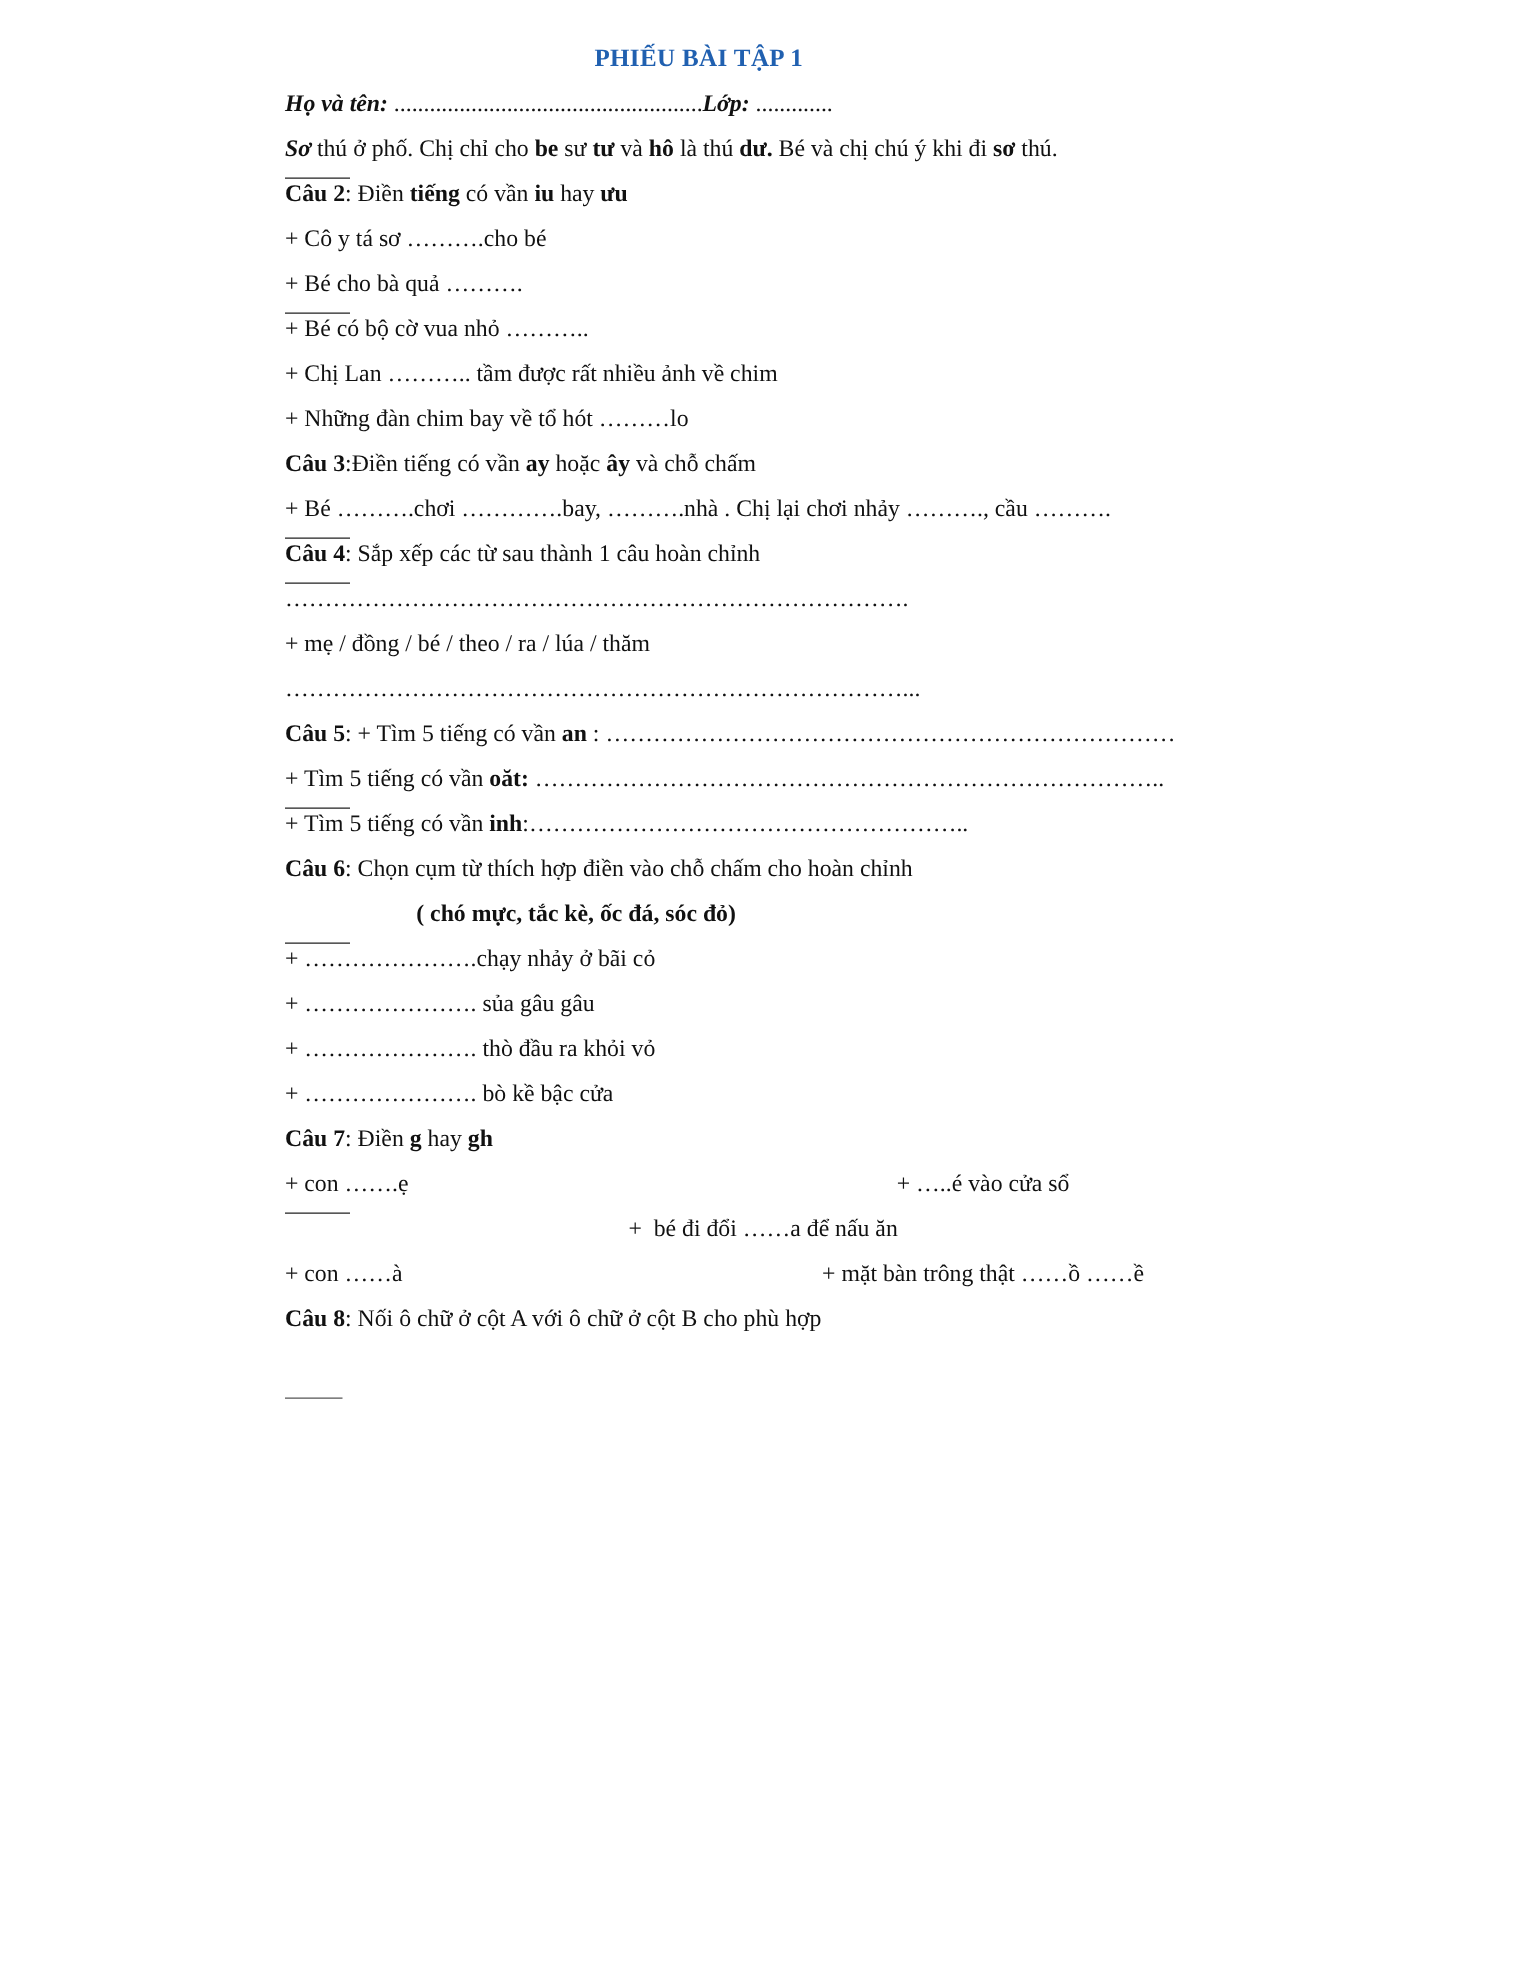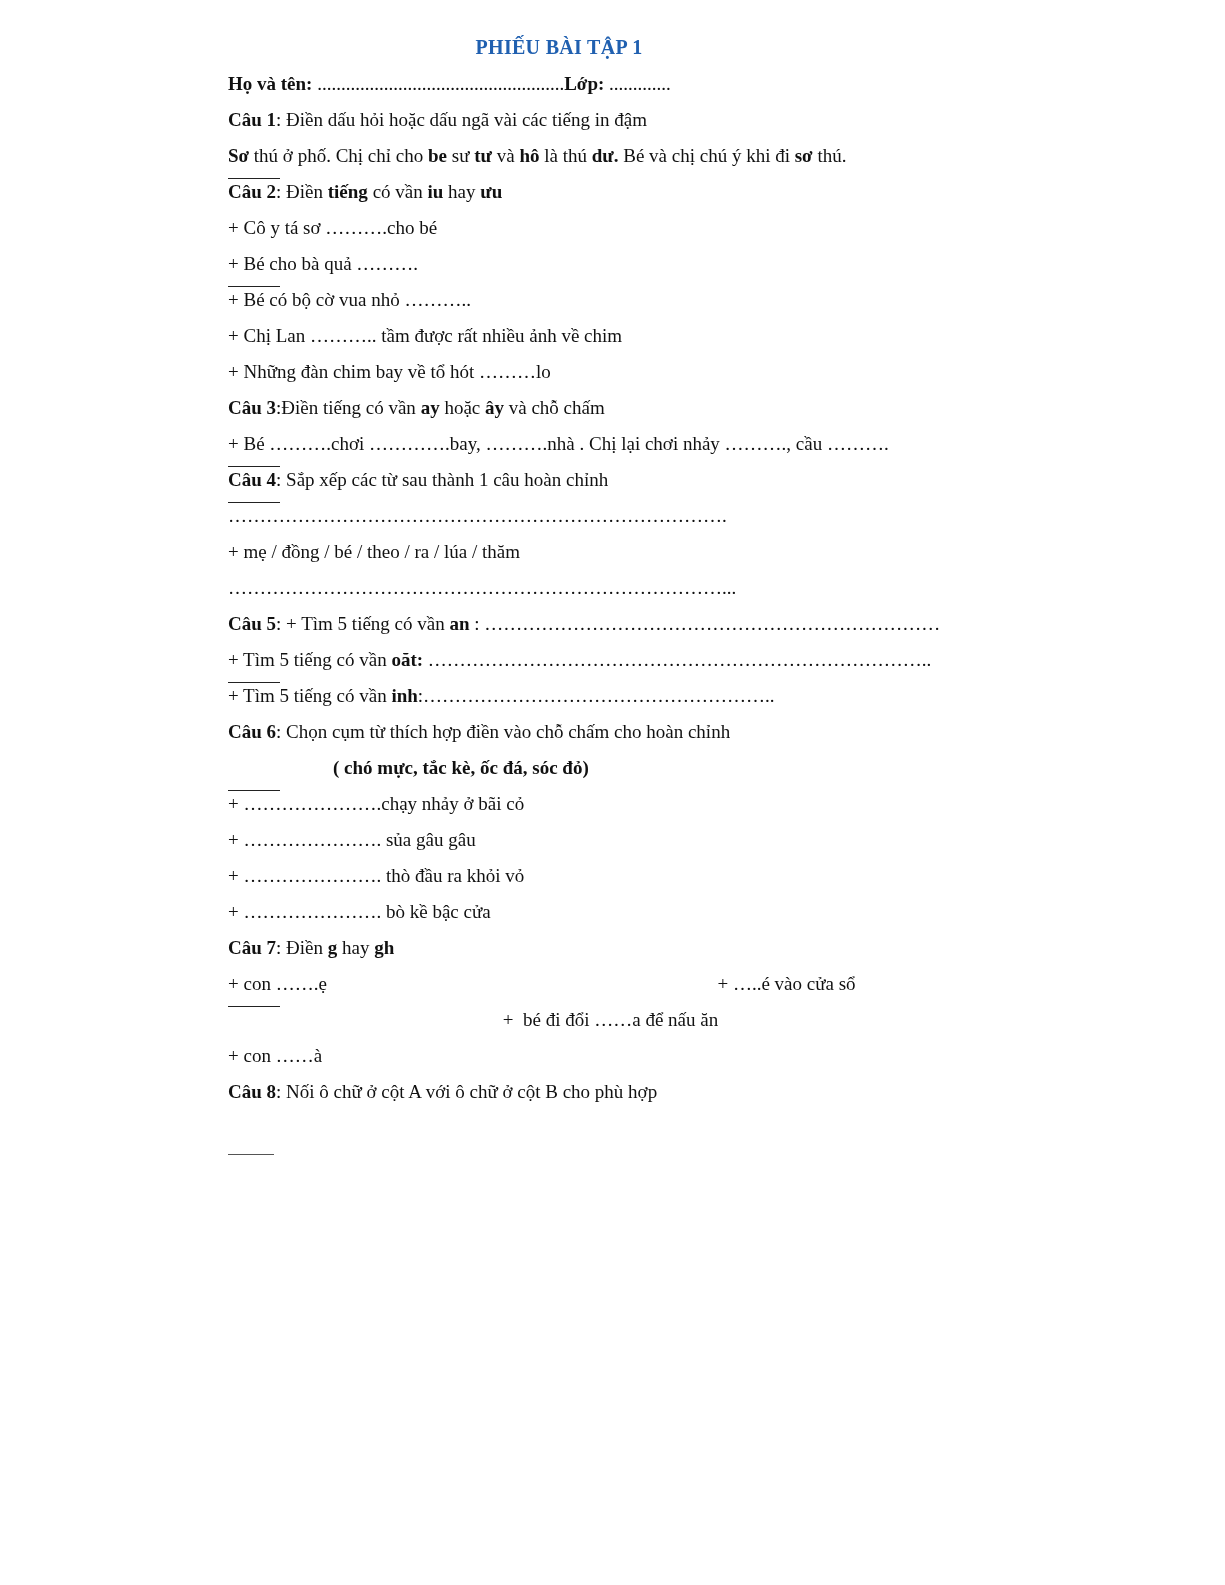--- a/index.html
+++ b/index.html
@@ -41,34 +41,33 @@
   .line.blank { min-height: 28px; }
   .line.rule::before {
     content: "";
     position: absolute;
     left: 0;
     top: 16px;
     width: 46px;
     border-top: 1.5px solid #555;
   }
   .b { font-weight: bold; }
-  .i { }
+  .i { font-style: italic; }
   .cols { display: flex; gap: 36px; }
   .col-left { width: 316px; flex: none; }
   .col-right { flex: 1; text-align: center; }
 </style>
 </head>
 <body>
 
 <div class="page" style="color: rgb(17, 17, 17); border-radius: 16px;">
   <div class="content">
     <div class="title" style="color: rgb(32, 96, 176);">PHIẾU BÀI TẬP 1</div>
     <div id="lines">
         <div class="line"><span class="b i">Họ và tên: </span><span>....................................................</span><span class="b i">Lớp: </span><span>.............</span></div>
-        <div class="line"><span class="b">Câu 1</span><span>: Điền dấu hỏi hoặc dấu ngã vài các tiếng in đậm</span></div>
         <div class="line"><span class="b i">Sơ</span><span> thú ở phố. Chị chỉ cho </span><span class="b">be</span><span> sư </span><span class="b">tư</span><span> và </span><span class="b">hô</span><span> là thú </span><span class="b">dư.</span><span> Bé và chị chú ý khi đi </span><span class="b">sơ</span><span> thú.</span></div>
         <div class="line overline"><span class="b">Câu 2</span><span>: Điền </span><span class="b">tiếng</span><span> có vần </span><span class="b">iu</span><span> hay </span><span class="b">ưu</span></div>
         <div class="line"><span>+ Cô y tá sơ ……….cho bé</span></div>
         <div class="line"><span>+ Bé cho bà quả ……….</span></div>
         <div class="line overline"><span>+ Bé có bộ cờ vua nhỏ ………..</span></div>
         <div class="line"><span>+ Chị Lan ……….. tầm được rất nhiều ảnh về chim</span></div>
         <div class="line"><span>+ Những đàn chim bay về tổ hót ………lo</span></div>
         <div class="line"><span class="b">Câu 3</span><span>:Điền tiếng có vần </span><span class="b">ay</span><span> hoặc </span><span class="b">ây</span><span> và chỗ chấm</span></div>
         <div class="line"><span>+ Bé ……….chơi ………….bay, ……….nhà . Chị lại chơi nhảy ………., cầu ……….</span></div>
         <div class="line overline"><span class="b">Câu 4</span><span>: Sắp xếp các từ sau thành 1 câu hoàn chỉnh</span></div>
@@ -80,19 +79,19 @@
         <div class="line overline"><span>+ Tìm 5 tiếng có vần </span><span class="b">inh</span><span>:………………………………………………..</span></div>
         <div class="line"><span class="b">Câu 6</span><span>: Chọn cụm từ thích hợp điền vào chỗ chấm cho hoàn chỉnh</span></div>
         <div class="line" style="padding-left: 105px;"><span class="b">( chó mực, tắc kè, ốc đá, sóc đỏ)</span></div>
         <div class="line overline"><span>+ ………………….chạy nhảy ở bãi cỏ</span></div>
         <div class="line"><span>+ …………………. sủa gâu gâu</span></div>
         <div class="line"><span>+ …………………. thò đầu ra khỏi vỏ</span></div>
         <div class="line"><span>+ …………………. bò kề bậc cửa</span></div>
         <div class="line"><span class="b">Câu 7</span><span>: Điền </span><span class="b">g</span><span> hay </span><span class="b">gh</span></div>
         <div class="line cols"><span class="col-left"><span>+ con …….ẹ</span></span><span class="col-right"><span>+ …..é vào cửa sổ</span></span></div>
         <div class="line overline cols"><span class="col-right"><span>+  bé đi đổi ……a để nấu ăn</span></span></div>
-        <div class="line cols"><span class="col-left"><span>+ con ……à</span></span></div>
+        <div class="line cols"><span class="col-left"><span>+ con ……à</span></span><span class="col-right"><span>+ mặt bàn trông thật ……ồ ……ề</span></span></div>
         <div class="line"><span class="b">Câu 8</span><span>: Nối ô chữ ở cột A với ô chữ ở cột B cho phù hợp</span></div>
         <div class="line blank"></div>
         <div class="line rule"></div>
       </div>
   </div>
 </div>
 
 </body></html>

